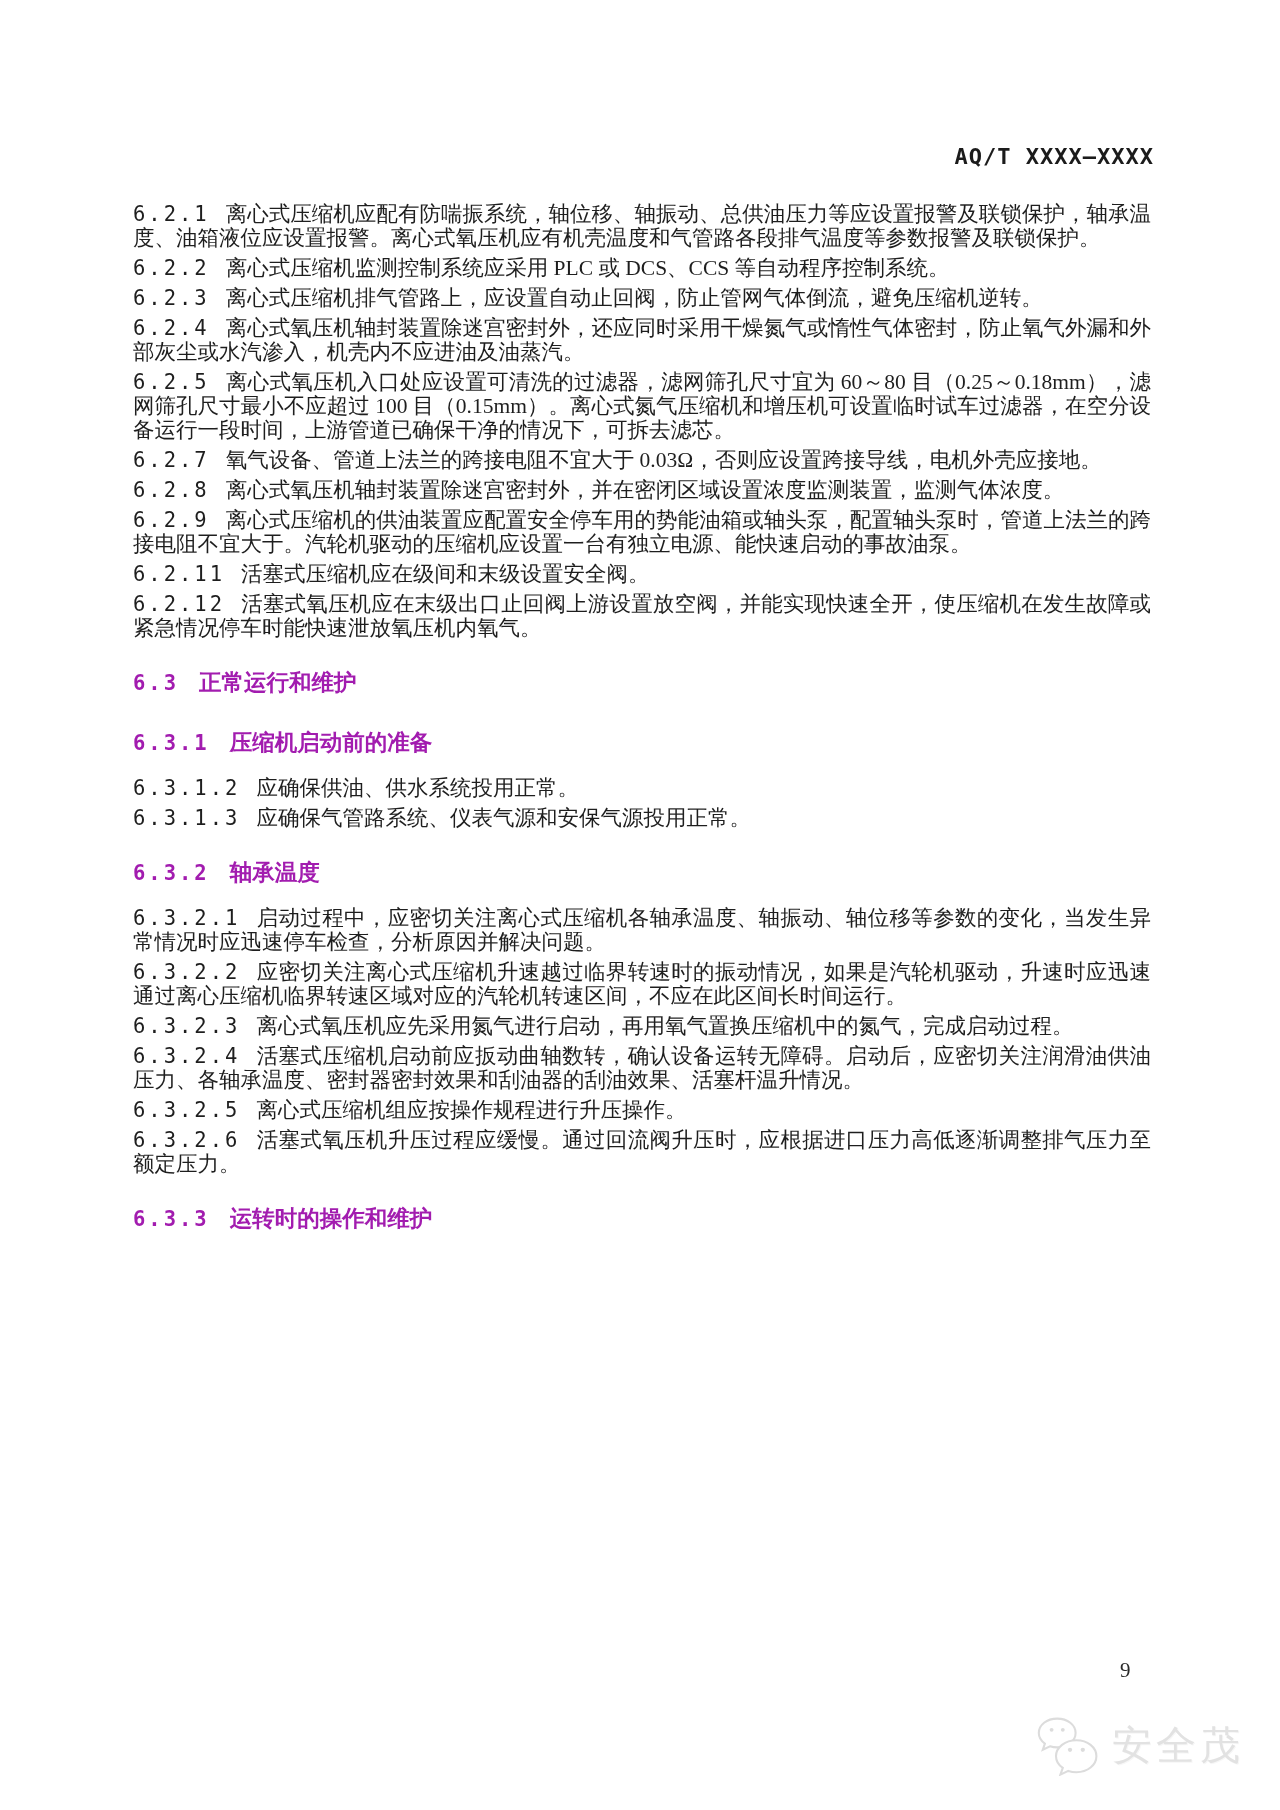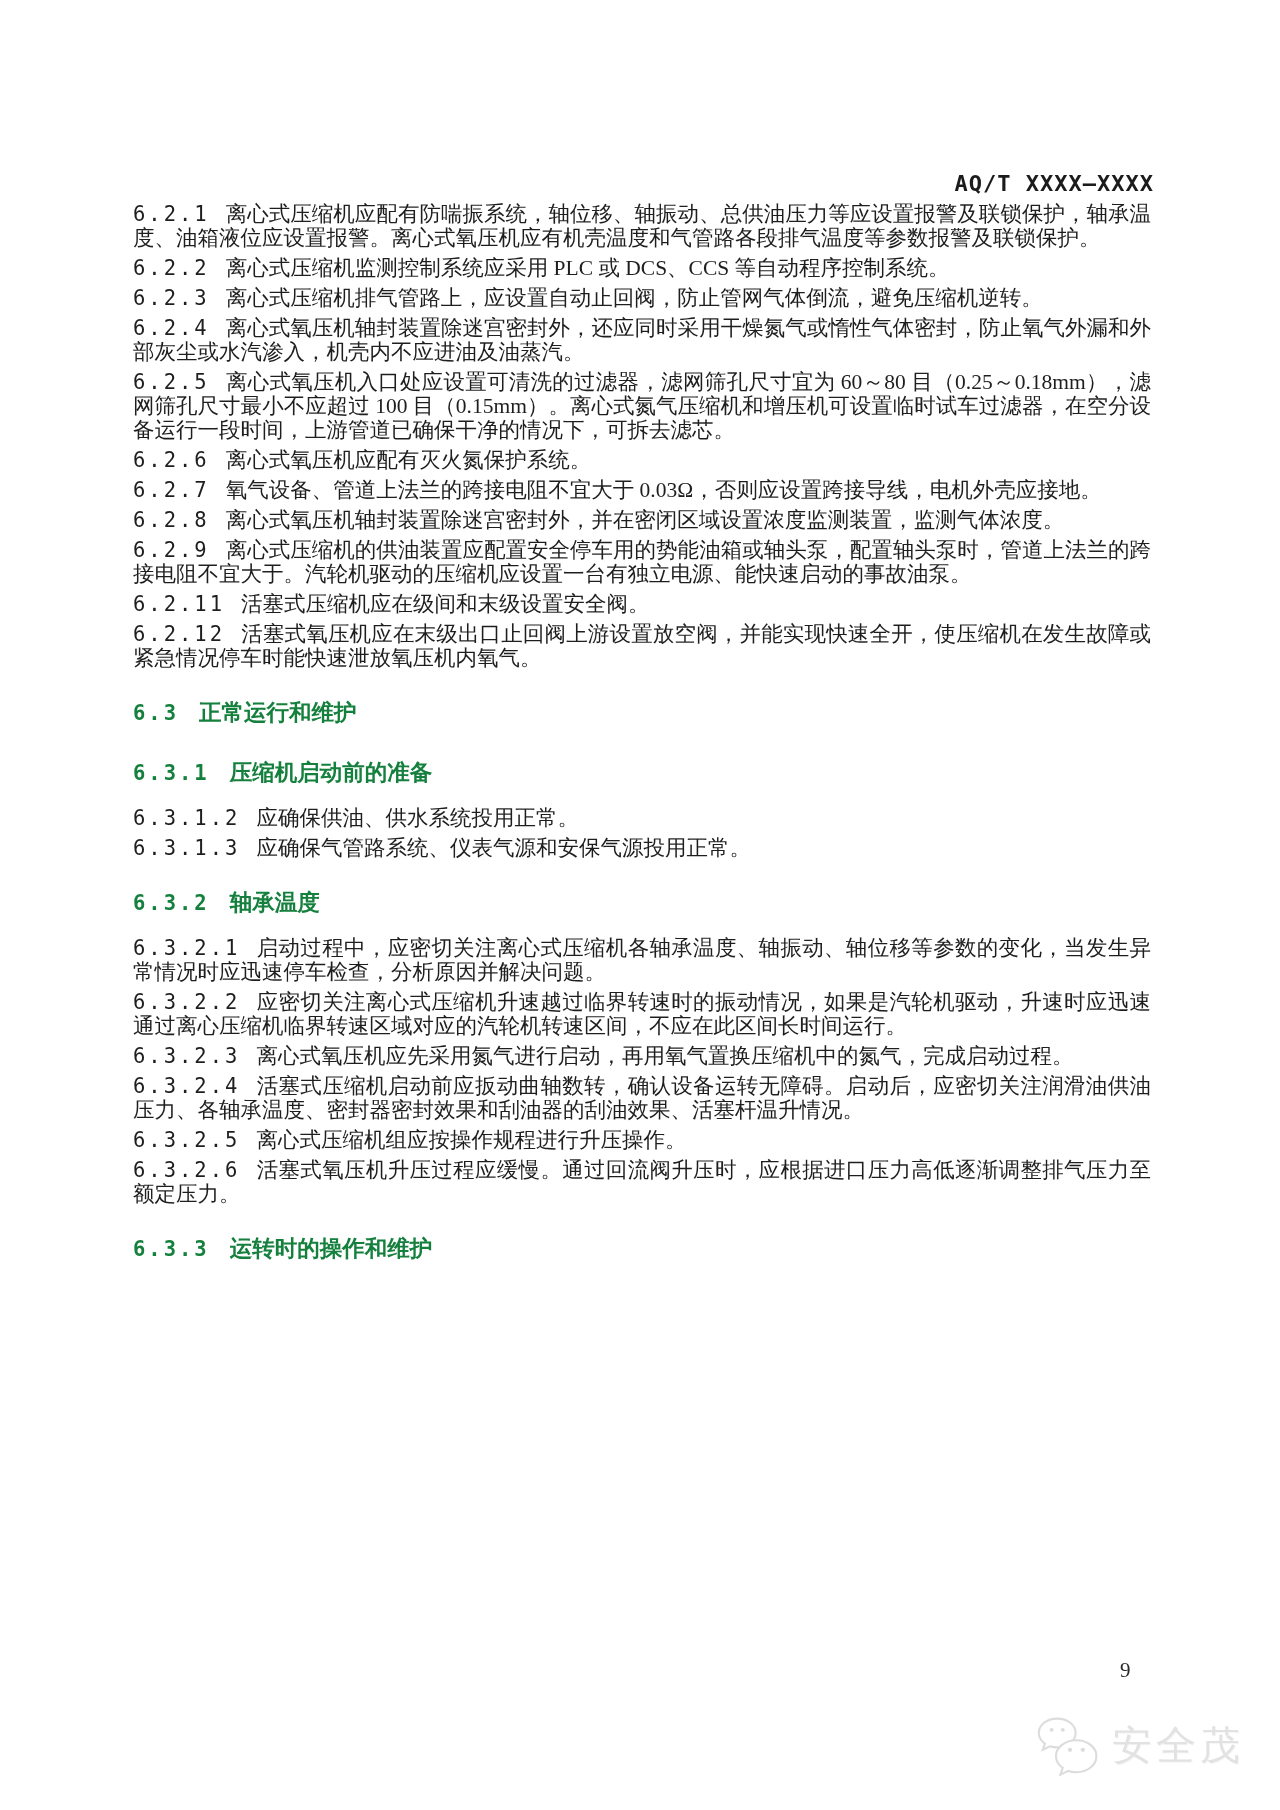--- a/index.html
+++ b/index.html
@@ -19,21 +19,20 @@
   .doc-header {
     position: absolute;
     top: 144px;
     right: 126px;
     font-family: "DejaVu Sans Mono", "Liberation Mono", monospace;
     font-size: 22px;
     font-weight: 600;
     letter-spacing: 1px;
     color: #1b1b1b;
     white-space: nowrap;
-    margin-top: 27px;
   }
   .doc-body {
     position: absolute;
     top: 196px;
     left: 133px;
     width: 1018px;
   }
   p.clause {
     font-size: 21.5px;
     line-height: 24px;
@@ -47,21 +46,21 @@
     letter-spacing: 3px;
     margin-right: 16px;
     white-space: nowrap;
   }
   h3.heading {
     font-family: "Liberation Sans", "DejaVu Sans", sans-serif;
     font-weight: 700;
     font-size: 22.5px;
     line-height: 33px;
     margin: 26px 0 16px 0;
-    color: #15803d;
+    color: #a21caf;
   }
   h3.heading .clause-num {
     font-weight: 700;
     letter-spacing: 3px;
     margin-right: 20px;
   }
   .page-number {
     position: absolute;
     left: 1120px;
     top: 1658px;
@@ -96,21 +95,20 @@
 <div class="page">
 
   <div class="doc-header">AQ/T XXXX—XXXX</div>
 
   <div class="doc-body">
       <p class="clause"><span class="clause-num">6.2.1</span><span class="clause-text">离心式压缩机应配有防喘振系统，轴位移、轴振动、总供油压力等应设置报警及联锁保护，轴承温度、油箱液位应设置报警。离心式氧压机应有机壳温度和气管路各段排气温度等参数报警及联锁保护。</span></p>
       <p class="clause"><span class="clause-num">6.2.2</span><span class="clause-text">离心式压缩机监测控制系统应采用 PLC 或 DCS、CCS 等自动程序控制系统。</span></p>
       <p class="clause"><span class="clause-num">6.2.3</span><span class="clause-text">离心式压缩机排气管路上，应设置自动止回阀，防止管网气体倒流，避免压缩机逆转。</span></p>
       <p class="clause"><span class="clause-num">6.2.4</span><span class="clause-text">离心式氧压机轴封装置除迷宫密封外，还应同时采用干燥氮气或惰性气体密封，防止氧气外漏和外部灰尘或水汽渗入，机壳内不应进油及油蒸汽。</span></p>
       <p class="clause"><span class="clause-num">6.2.5</span><span class="clause-text">离心式氧压机入口处应设置可清洗的过滤器，滤网筛孔尺寸宜为 60～80 目（0.25～0.18mm），滤网筛孔尺寸最小不应超过 100 目（0.15mm）。离心式氮气压缩机和增压机可设置临时试车过滤器，在空分设备运行一段时间，上游管道已确保干净的情况下，可拆去滤芯。</span></p>
-      <p class="clause"><span class="clause-num">6.2.6</span><span class="clause-text">离心式氧压机应配有灭火氮保护系统。</span></p>
       <p class="clause"><span class="clause-num">6.2.7</span><span class="clause-text">氧气设备、管道上法兰的跨接电阻不宜大于 0.03Ω，否则应设置跨接导线，电机外壳应接地。</span></p>
       <p class="clause"><span class="clause-num">6.2.8</span><span class="clause-text">离心式氧压机轴封装置除迷宫密封外，并在密闭区域设置浓度监测装置，监测气体浓度。</span></p>
       <p class="clause"><span class="clause-num">6.2.9</span><span class="clause-text">离心式压缩机的供油装置应配置安全停车用的势能油箱或轴头泵，配置轴头泵时，管道上法兰的跨接电阻不宜大于。汽轮机驱动的压缩机应设置一台有独立电源、能快速启动的事故油泵。</span></p>
       <p class="clause"><span class="clause-num">6.2.11</span><span class="clause-text">活塞式压缩机应在级间和末级设置安全阀。</span></p>
       <p class="clause"><span class="clause-num">6.2.12</span><span class="clause-text">活塞式氧压机应在末级出口止回阀上游设置放空阀，并能实现快速全开，使压缩机在发生故障或紧急情况停车时能快速泄放氧压机内氧气。</span></p>
       <h3 class="heading"><span class="clause-num">6.3</span><span class="clause-text">正常运行和维护</span></h3>
       <h3 class="heading"><span class="clause-num">6.3.1</span><span class="clause-text">压缩机启动前的准备</span></h3>
       <p class="clause"><span class="clause-num">6.3.1.2</span><span class="clause-text">应确保供油、供水系统投用正常。</span></p>
       <p class="clause"><span class="clause-num">6.3.1.3</span><span class="clause-text">应确保气管路系统、仪表气源和安保气源投用正常。</span></p>
       <h3 class="heading"><span class="clause-num">6.3.2</span><span class="clause-text">轴承温度</span></h3>

